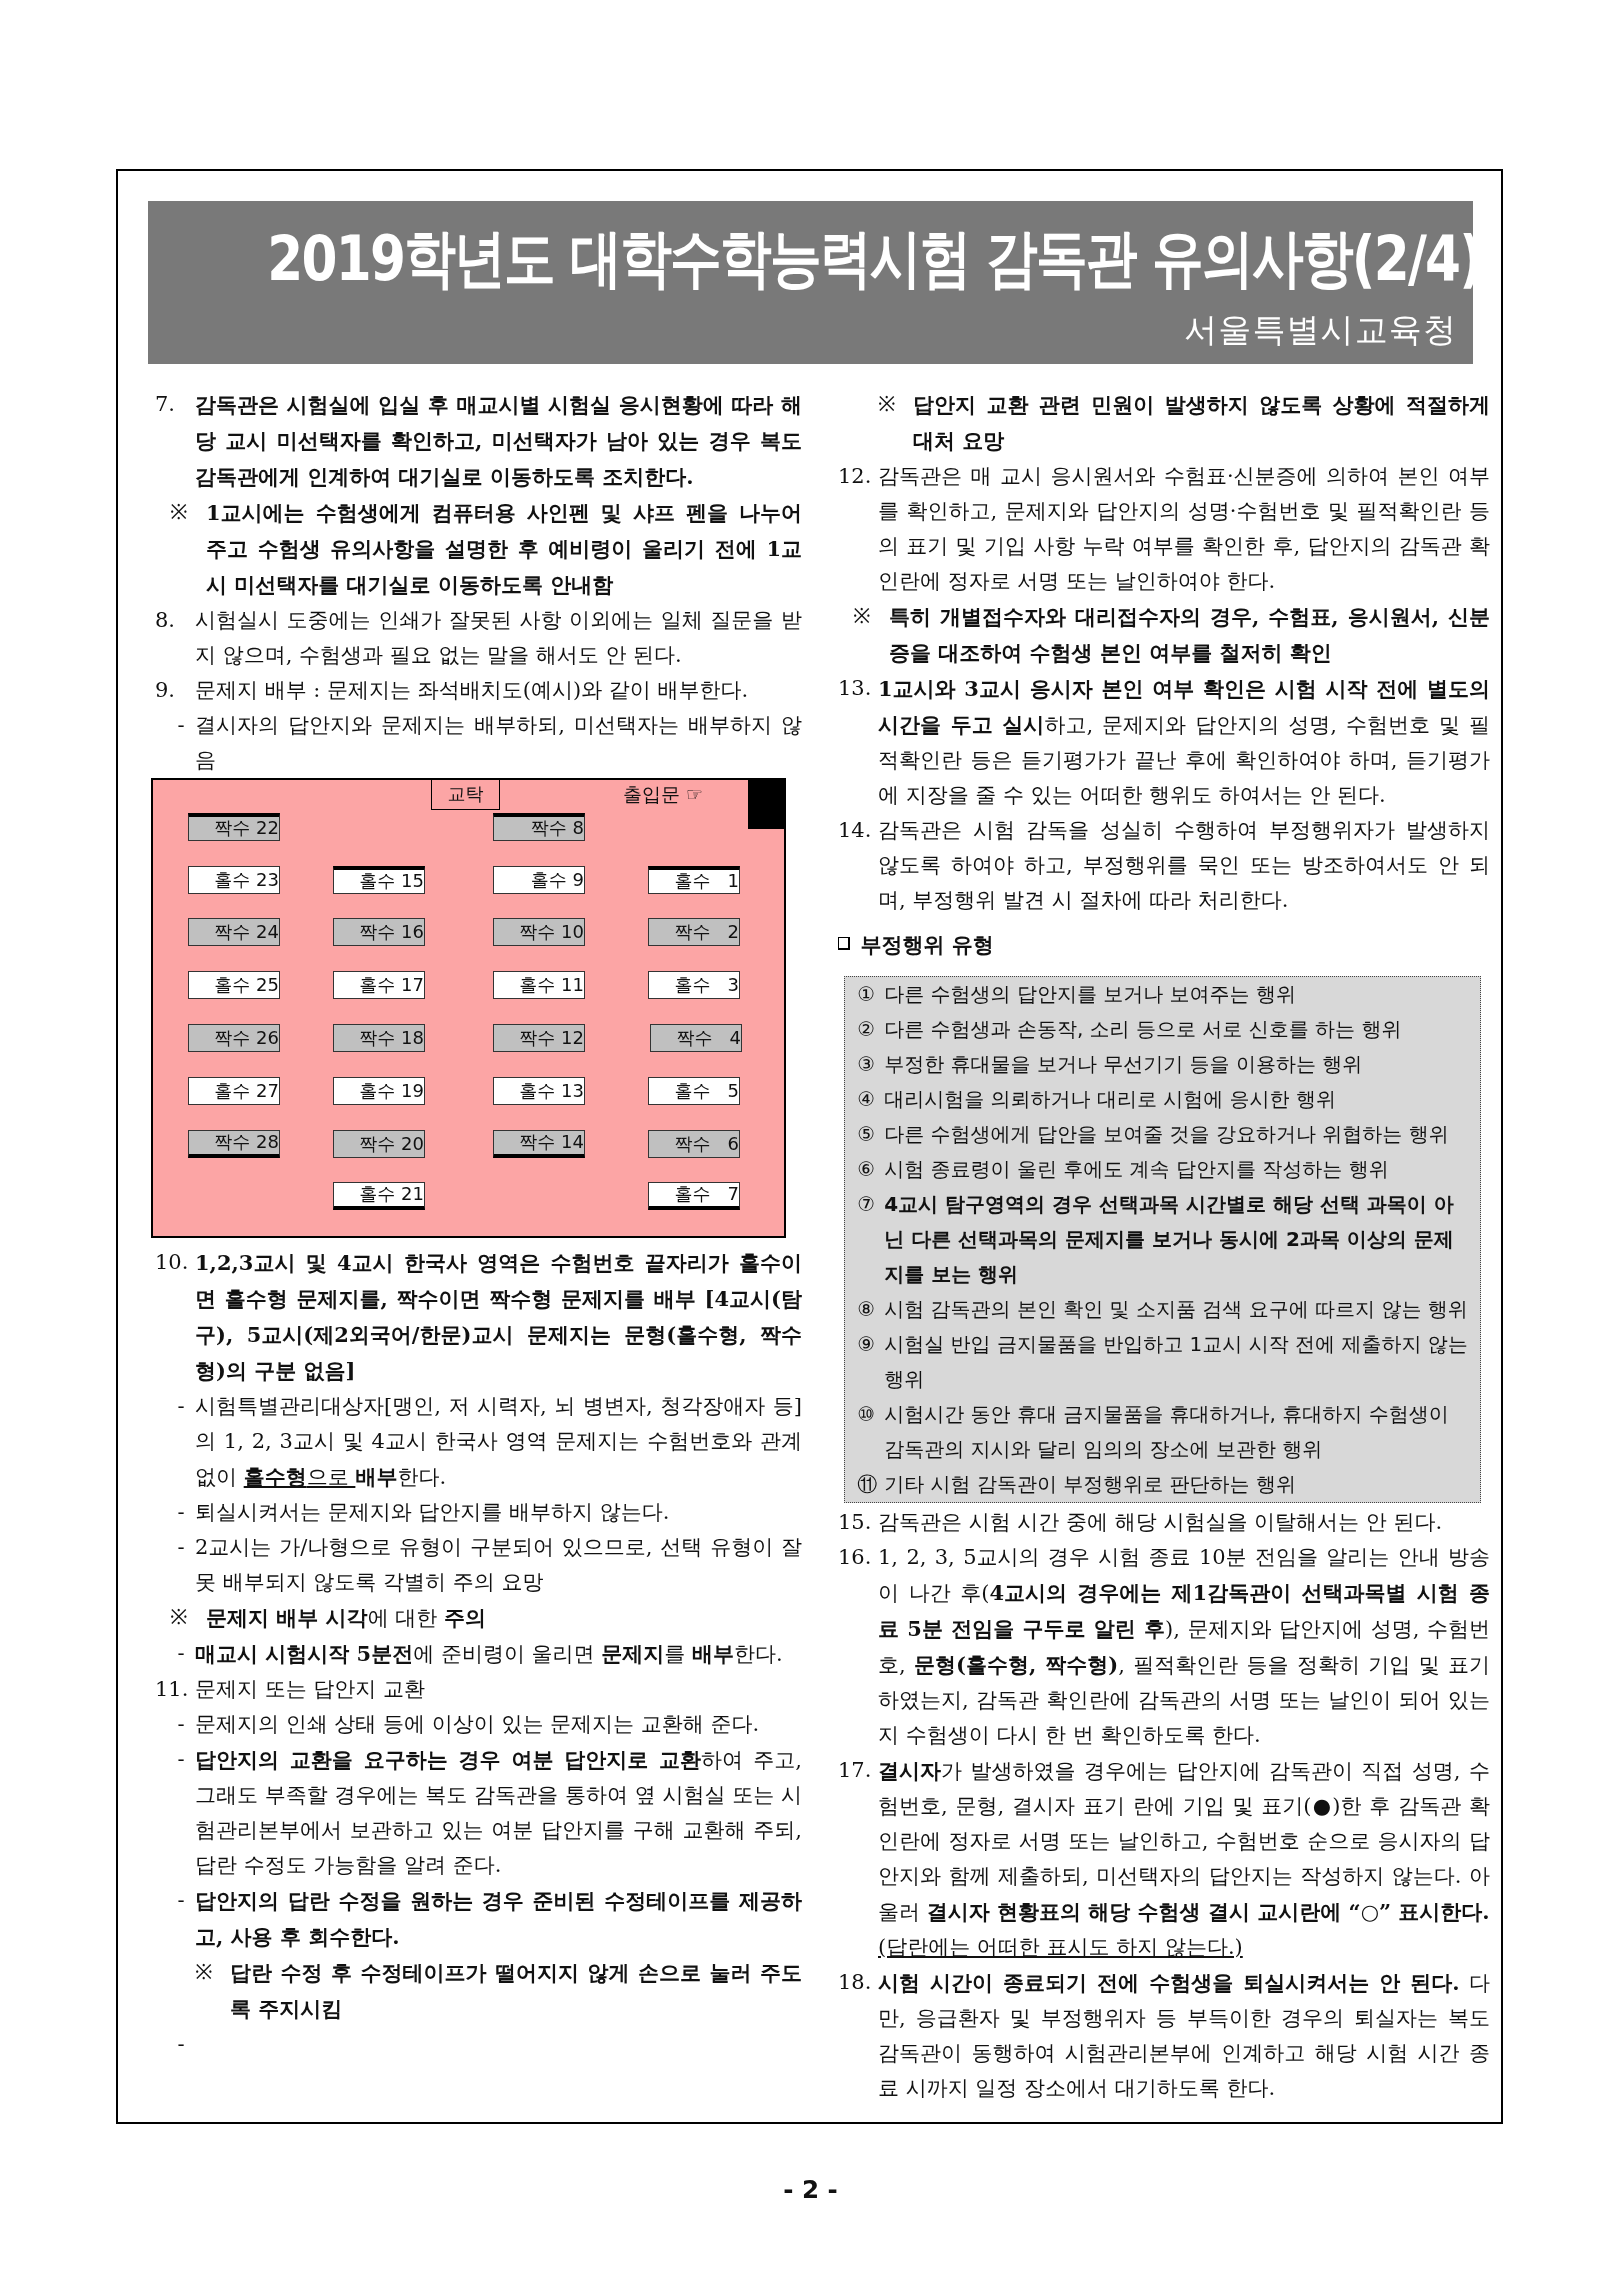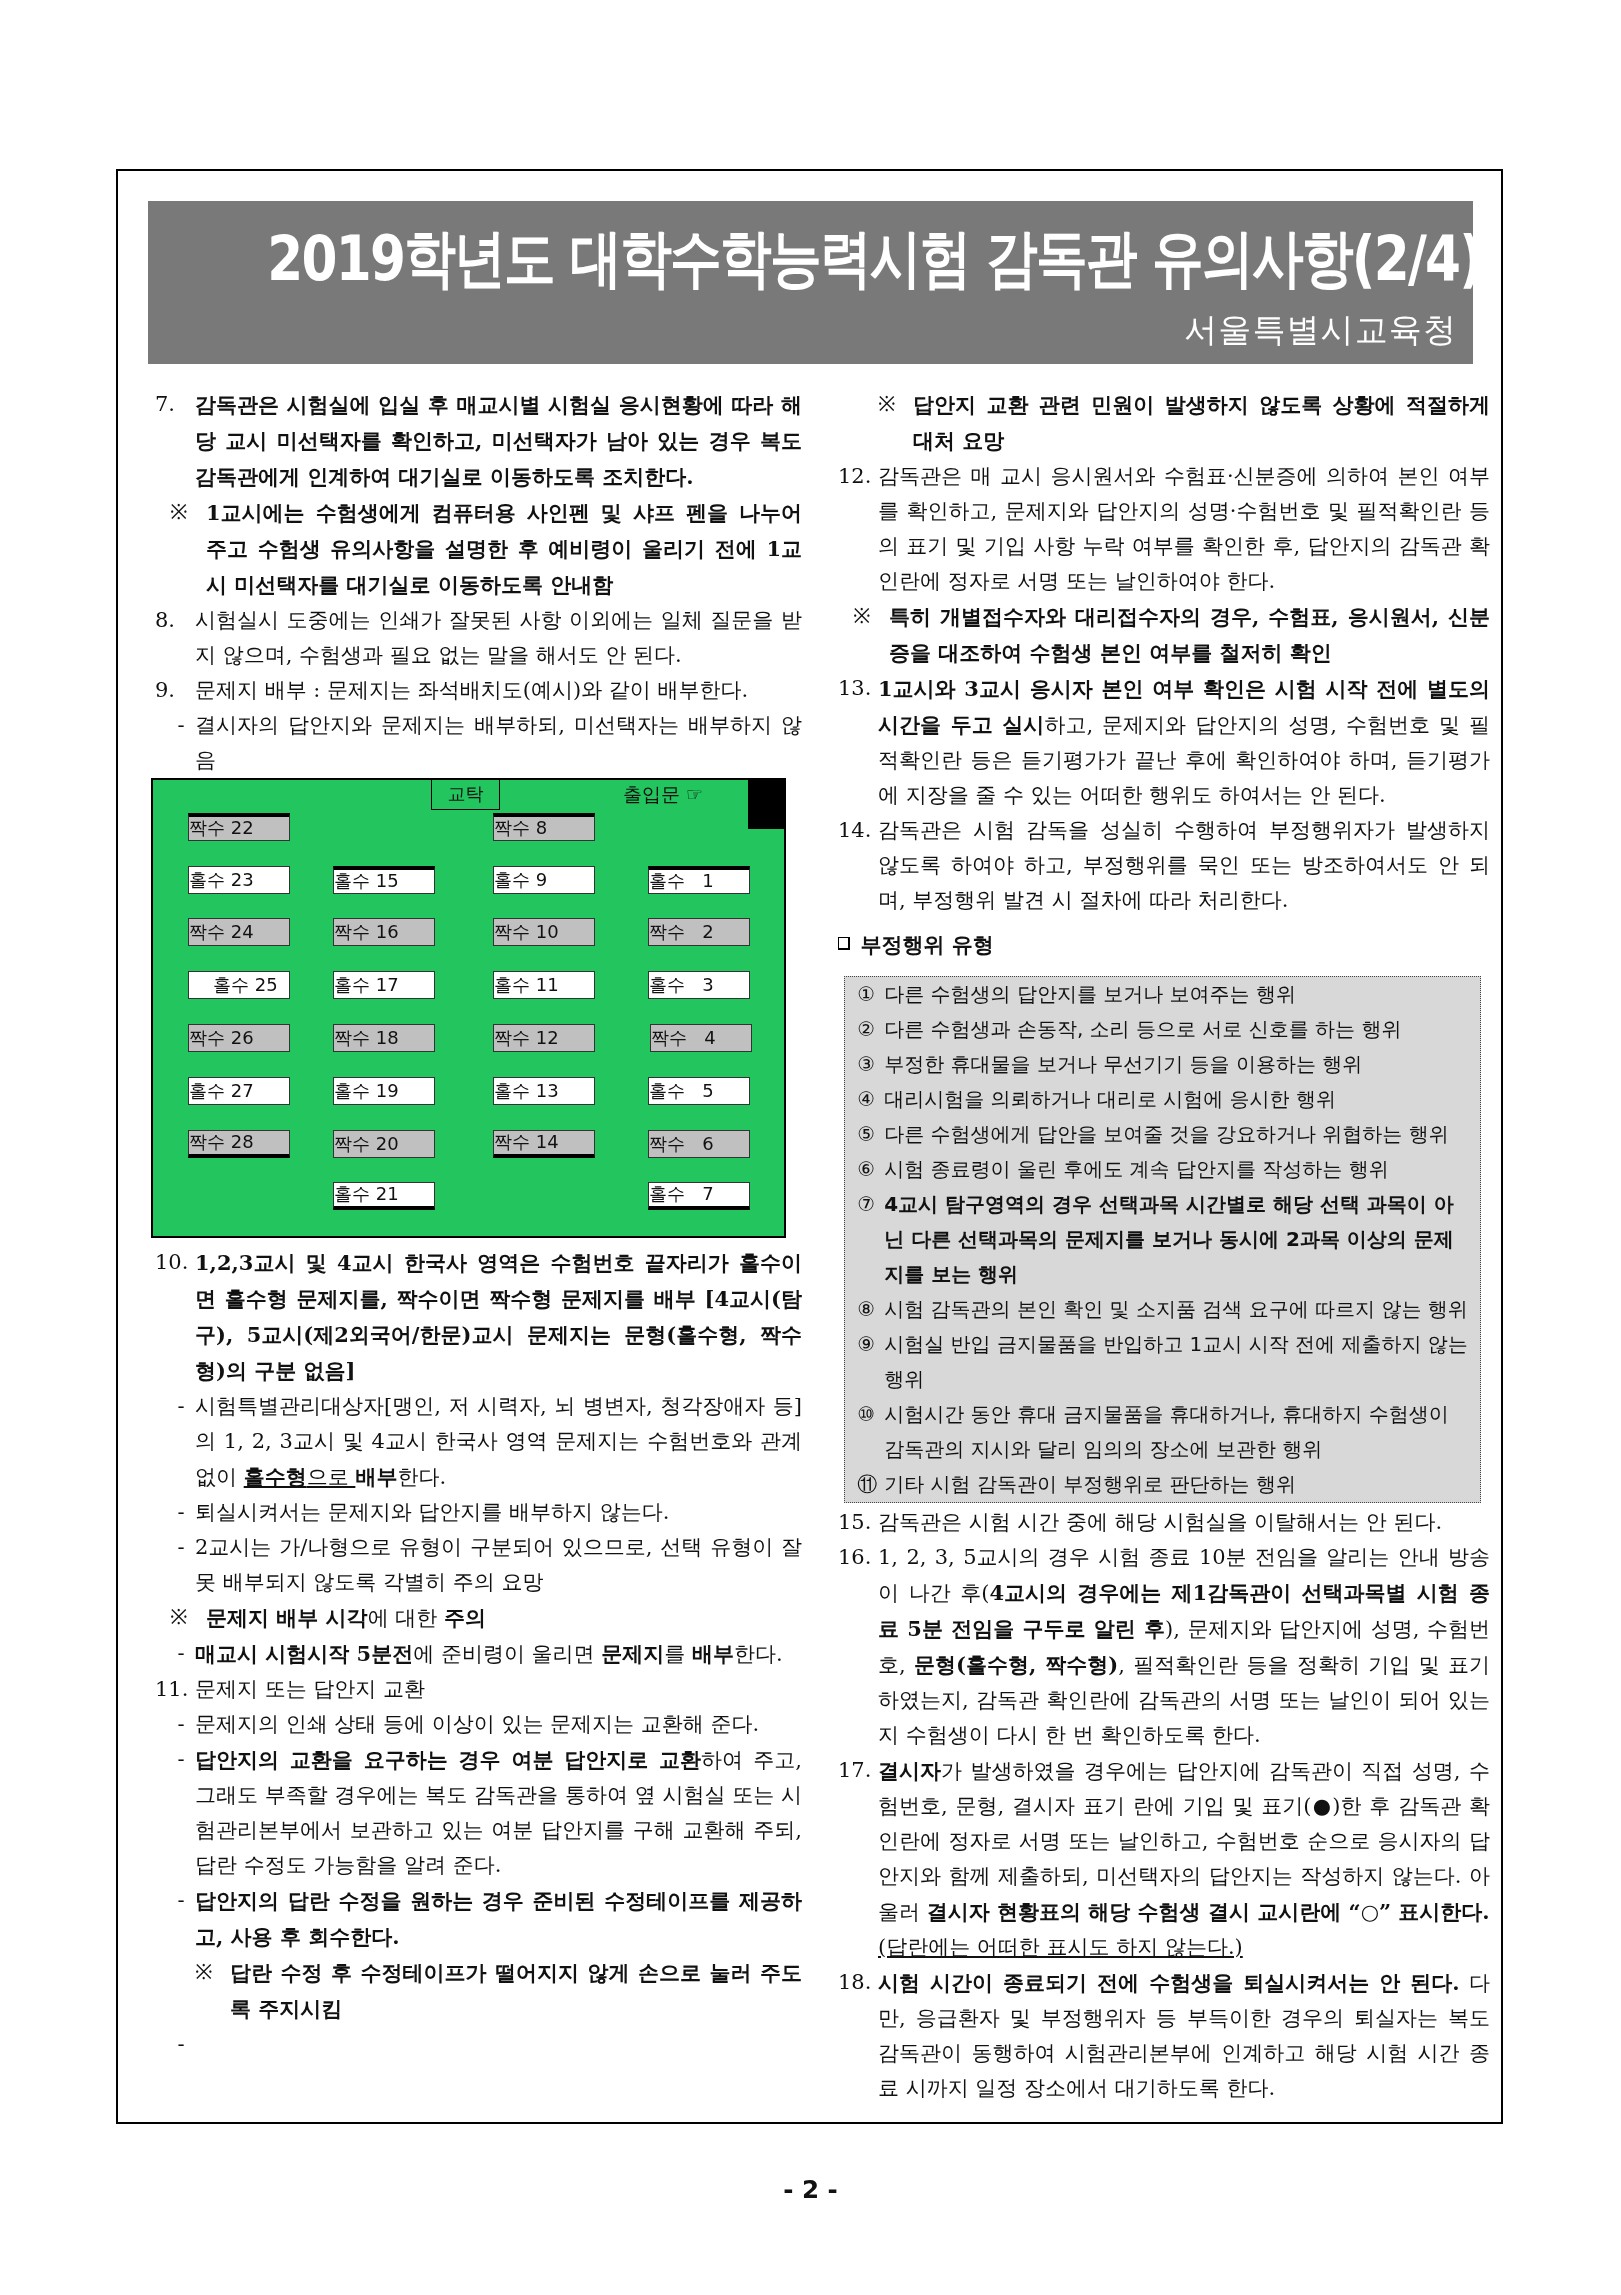--- a/index.html
+++ b/index.html
@@ -25,30 +25,30 @@
   .note .mark { position:absolute; left:15px; top:0; }
   .dash { position:relative; padding-left:40px; text-align:justify; }
   .dash .d { position:absolute; left:22.4px; top:0; }
   .note2 { position:relative; padding-left:75px; text-align:justify; }
   .note2 .mark { position:absolute; left:40px; top:0; }
   b { font-weight:bold; }
   u { text-decoration:underline; }
 
   
   .seating { position:absolute; left:151px; top:778px; width:635px; height:460px;
-             border:2.1px solid #000; box-sizing:border-box; background:#22c55e; }
+             border:2.1px solid #000; box-sizing:border-box; background:#fca5a5; }
   .teacher-desk { position:absolute; left:278px; top:0; width:69px; height:30px;
                   border:1.1px solid #000; border-top:none; box-sizing:border-box; text-align:center;
                   font-family:"DejaVu Sans","Liberation Sans",sans-serif; font-size:18px; line-height:28px; }
   .door-label { position:absolute; left:470px; top:1.1px; font-family:"DejaVu Sans","Liberation Sans",sans-serif;
                 font-size:19px; line-height:27px; }
   .door-block { position:absolute; right:-2.1px; top:-2.1px; width:38px; height:51px; background:#000; }
-  .seat { position:absolute; width:102px; height:28px; border:1.1px solid #333; box-sizing:border-box;
+  .seat { position:absolute; width:92px; height:28px; border:1.1px solid #333; box-sizing:border-box;
           font-family:"DejaVu Sans","Liberation Sans",sans-serif; font-size:18px; line-height:26px;
-          text-align:left; background:#fff; white-space:pre; }
+          text-align:right; background:#fff; white-space:pre; }
   .seat.even { background:#c0c0c0; }
   .seat.topbar { border-top:4.3px solid #000; line-height:22.4px; }
   .seat.botbar { border-bottom:4.3px solid #000; line-height:22.4px; }
 
   
   .section-title { position:relative; padding-left:22.4px; font-family:"DejaVu Sans","Liberation Sans",sans-serif; }
   .section-title .sq { position:absolute; left:0; top:9.6px; width:11.8px; height:13px; border:1.6px solid #000;
                        box-sizing:border-box; border-right-width:2.7px; border-bottom-width:2.7px; }
   .fraud-box { margin:13px 0 2.1px 6.4px; width:637px; background:#d8d8d8; border:1.1px dotted #444;
                box-sizing:border-box; padding:0 7.5px 0 11.8px; font-family:"DejaVu Sans","Liberation Sans",sans-serif;

